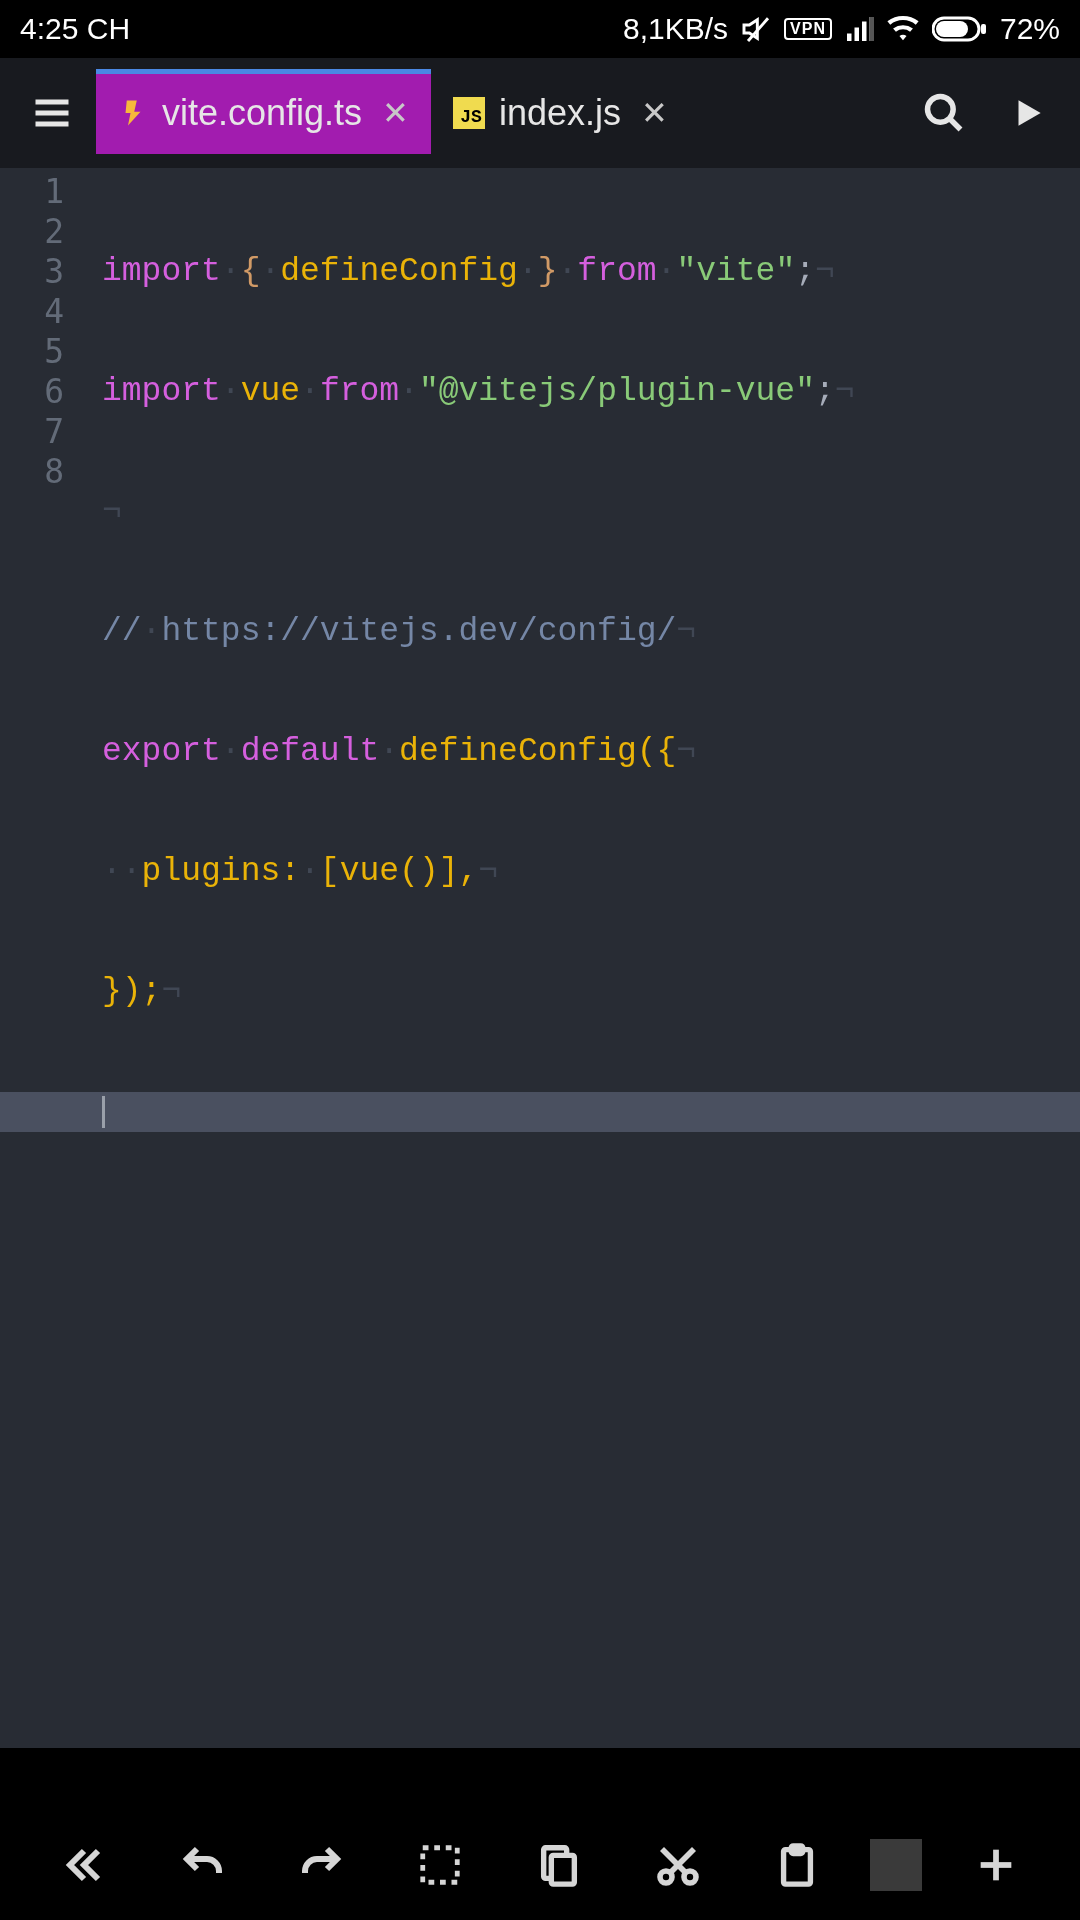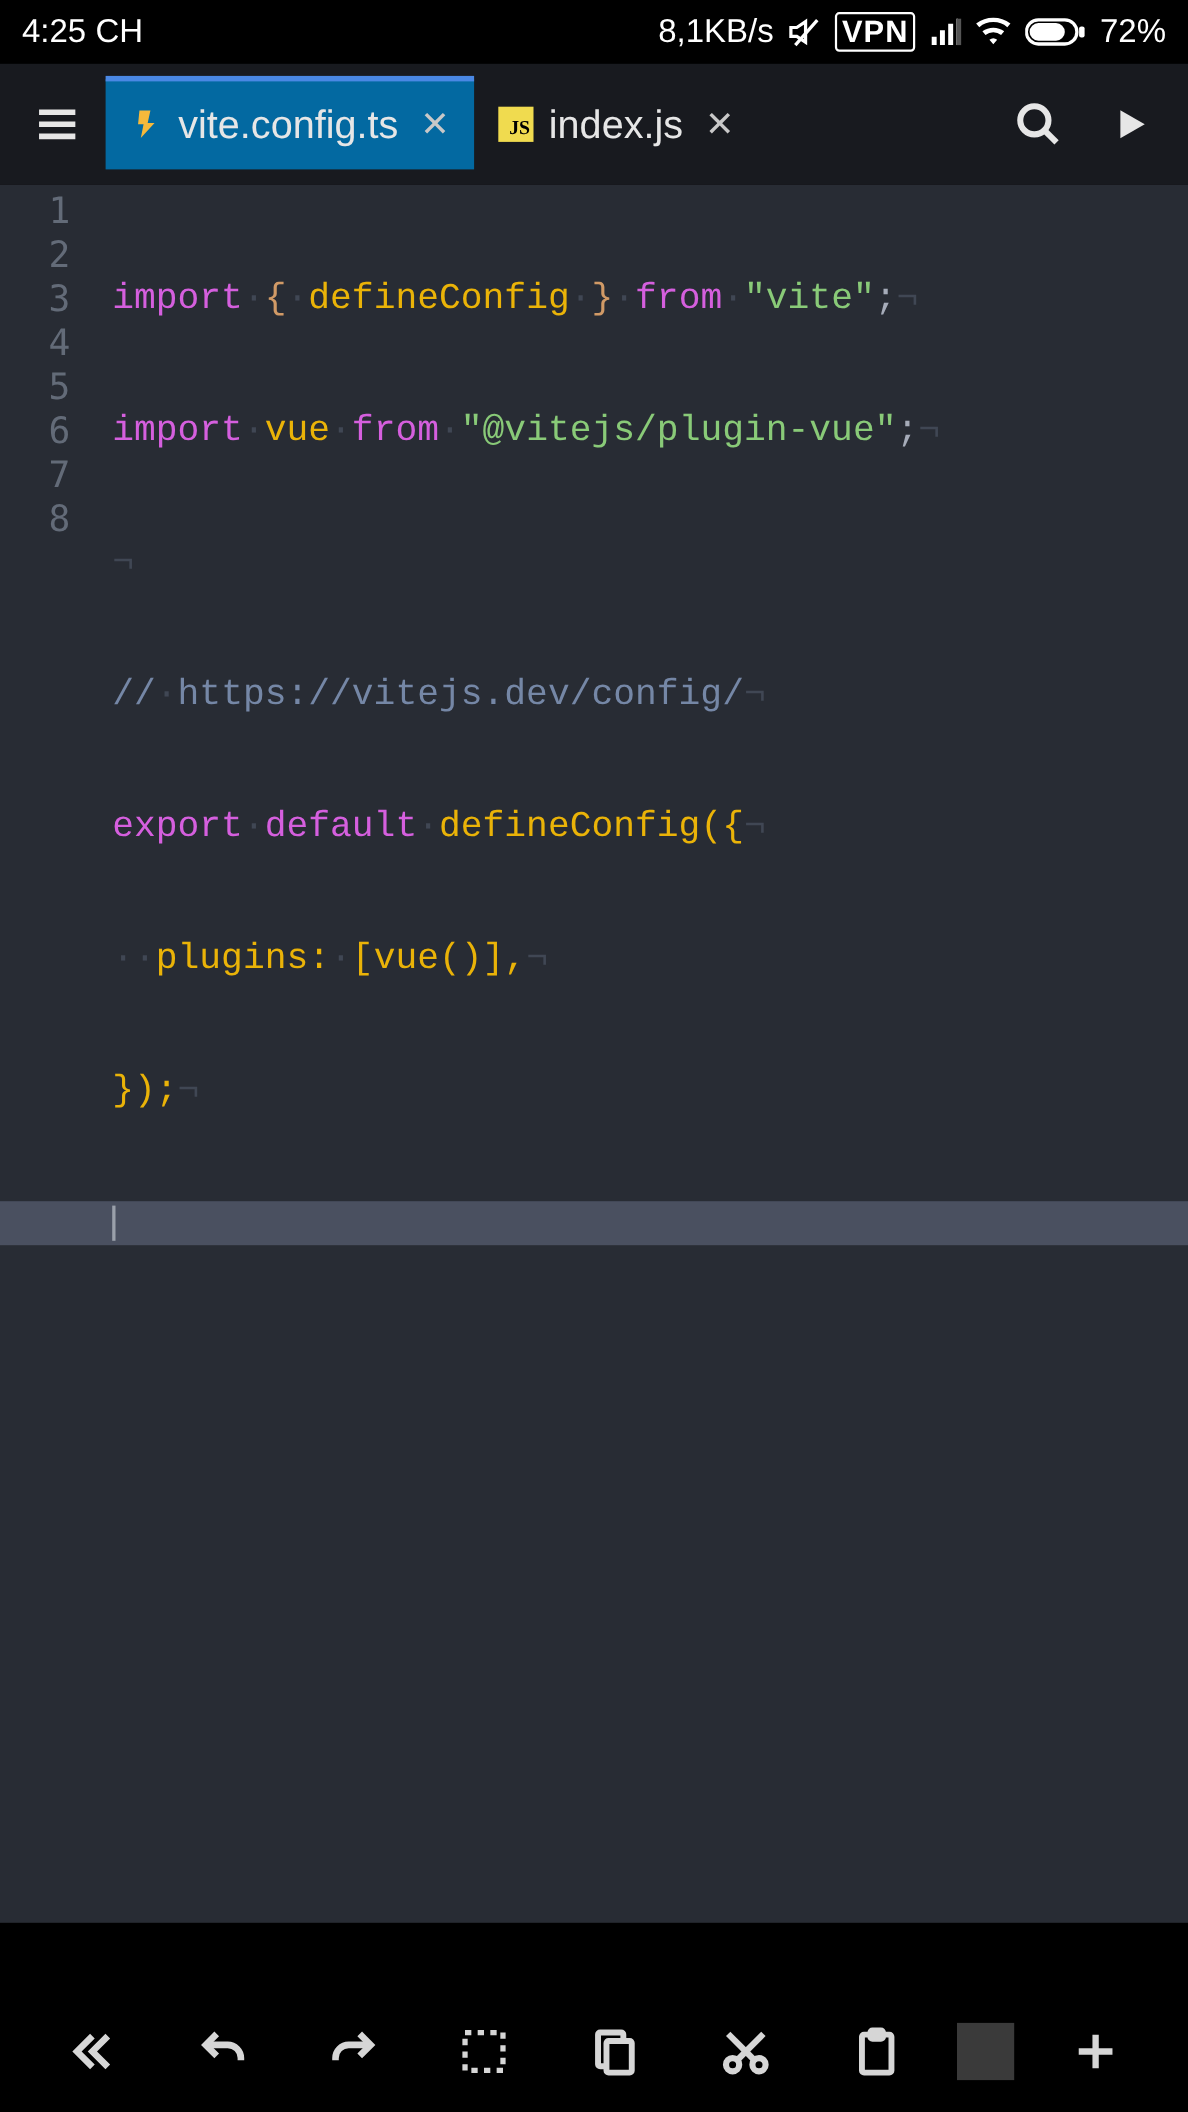--- a/index.html
+++ b/index.html
@@ -23,21 +23,21 @@
   color: #fff;
   font-weight: 500;
 }
 .status-left { display: flex; align-items: center; gap: 6px; }
 .status-right { display: flex; align-items: center; gap: 12px; }
 .status-right span { display: inline-flex; align-items: center; }
 .vpn-badge {
   border: 2.5px solid #fff;
   border-radius: 4px;
   padding: 0 4px;
-  font-size: 28px;
+  font-size: 16px;
   letter-spacing: 1px;
   font-weight: 600;
   text-align: right;
 }
 
 
 .toolbar {
   height: 110px;
   background: #181a1f;
   display: flex;
@@ -59,21 +59,21 @@
   align-items: center;
   gap: 14px;
   padding: 0 22px;
   height: 82px;
   font-family: 'Helvetica Neue', Arial, sans-serif;
   font-size: 36px;
   color: #e6e6e6;
   position: relative;
 }
 .tab.active {
-  background: #0369a1;
+  background: #a21caf;
 }
 .tab.active::before {
   content: '';
   position: absolute;
   top: -3px; left: 0; right: 0;
   height: 5px;
   background: #4a88e4;
 }
 .tab-close { font-size: 32px; color: #c8c8c8; margin-left: 6px; }
 
@@ -201,21 +201,21 @@
     <div class="tab active">
       <span>
         <svg width="30" height="36" viewBox="0 0 24 24">
             <path fill="#f6b93b" d="M7 2h8l-2 9h5L8 22l2-10H6L7 2z"></path>
           </svg>
       </span>
       <span>vite.config.ts</span>
       <span class="tab-close">✕</span>
     </div>
     <div class="tab">
-      <span style="background:#f0db4f;color:#000;width:32px;height:32px;display:flex;align-items:flex-end;justify-content:flex-end;font-size:18px;font-weight:700;font-family:Liberation Serif, serif;padding:2px 3px;">JS</span>
+      <span style="background:#f0db4f;color:#000;width:32px;height:32px;display:flex;align-items:flex-end;justify-content:flex-end;font-size:18px;font-weight:700;font-family:Liberation Mono, monospace;padding:2px 3px;">JS</span>
       <span>index.js</span>
       <span class="tab-close">✕</span>
     </div>
   </div>
   <div class="toolbar-btn">
     <svg width="44" height="44" viewBox="0 0 24 24" fill="none" stroke="#e6e6e6" stroke-width="3">
         <circle cx="10" cy="10" r="7"></circle>
         <line x1="21" y1="21" x2="15" y2="15"></line>
       </svg>
   </div>

